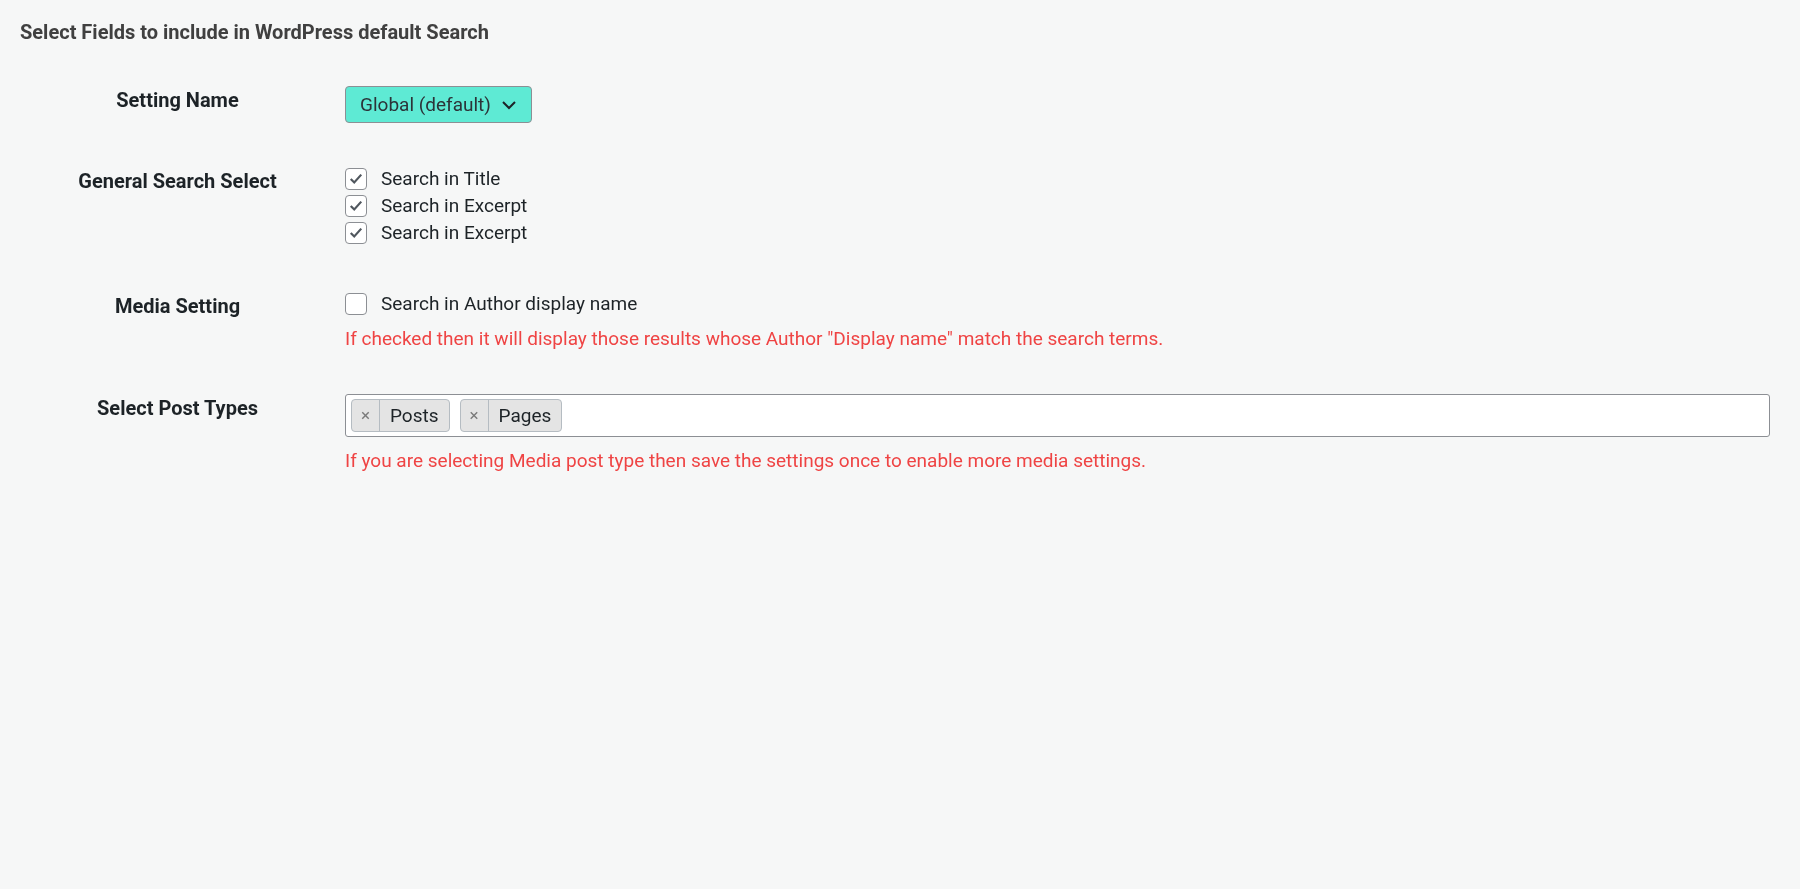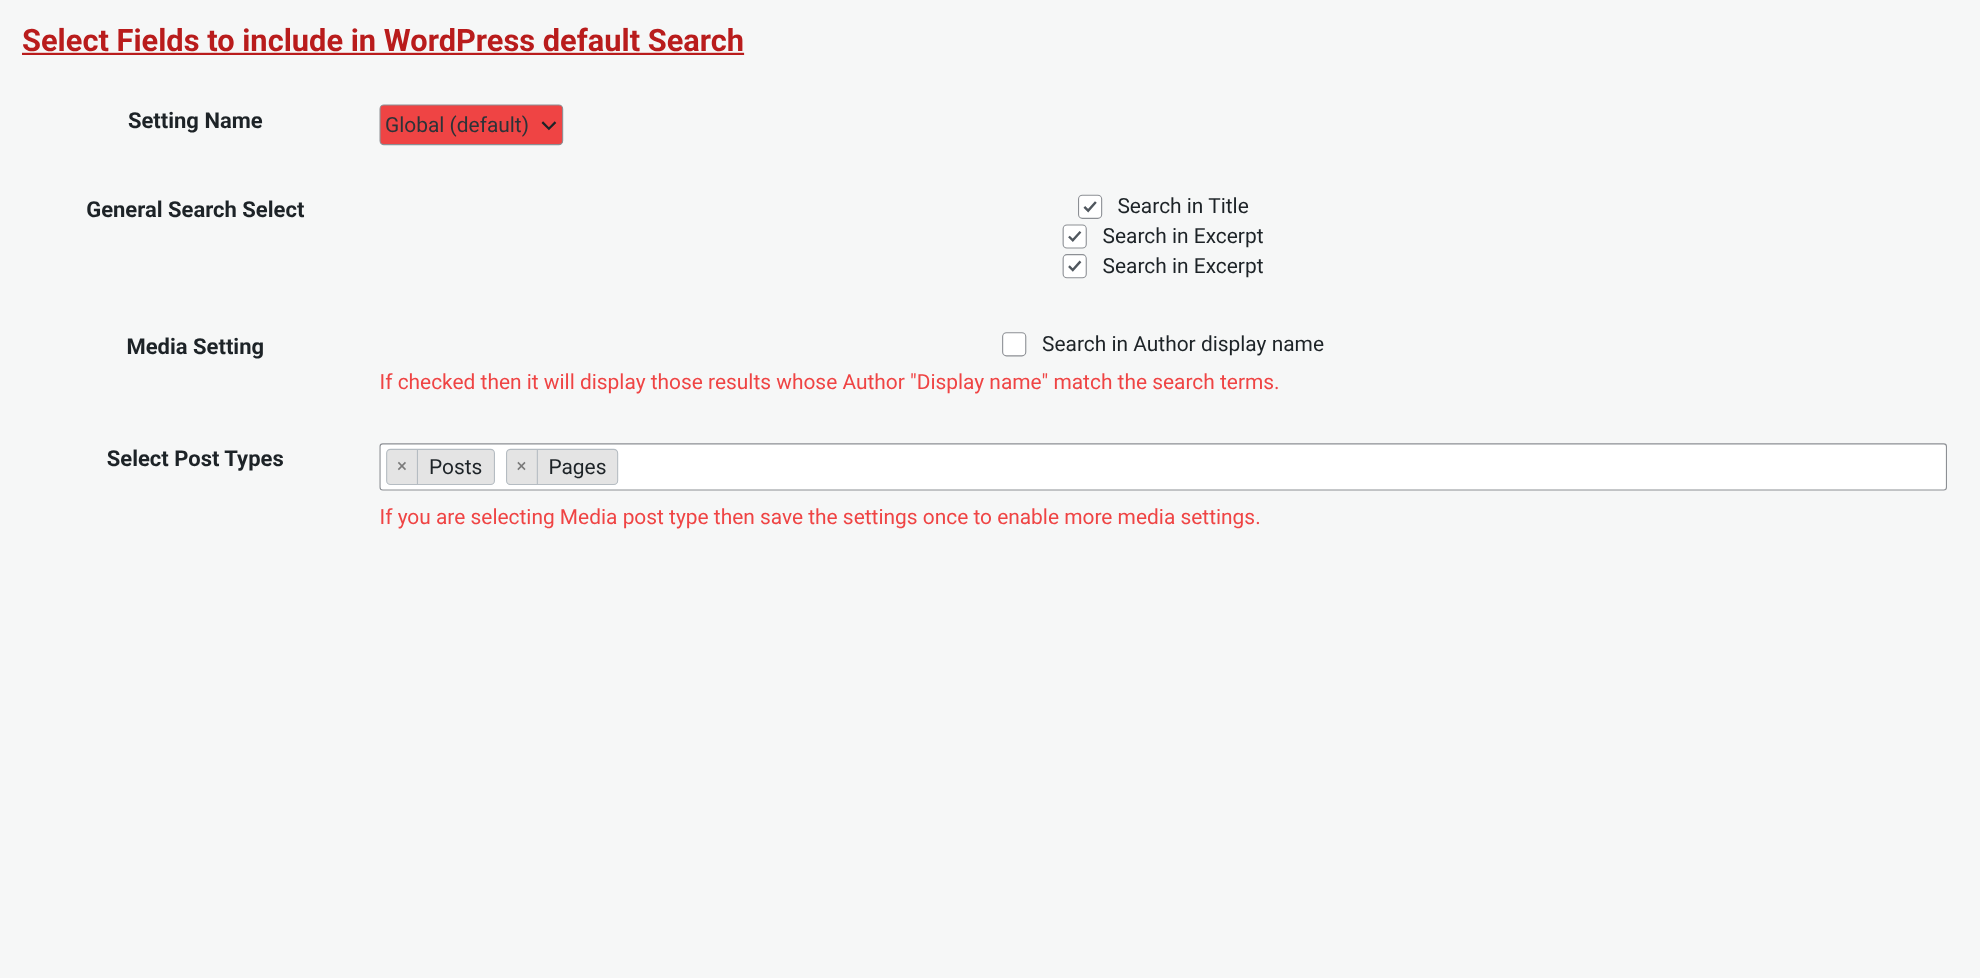--- a/index.html
+++ b/index.html
@@ -6,25 +6,24 @@
   html, body {
     margin: 0; padding: 0;
     font-family: -apple-system, BlinkMacSystemFont, "Segoe UI", Roboto, Helvetica, Arial, sans-serif;
     background: #f6f7f7;
     color: #1d2327;
   }
   .wrap {
     padding: 10px 20px 30px 20px;
   }
   h2.page-title {
-    font-size: 28px;
+    font-size: 20px;
     font-weight: 700;
     margin: 10px 0 20px 0;
-    color: #b91c1c;
-    text-decoration: underline;
+    color: #404040;
   }
   p.page-desc {
     font-size: 20px;
     font-style: italic;
     color: #1d2327;
     margin: 0 0 30px 0;
     line-height: 1.45;
   }
   .form-table { width: 100%; border-collapse: collapse; }
   .form-table th, .form-table td {
@@ -41,38 +40,37 @@
     text-align: center;
   }
   .form-table td { font-size: 19px; }
 
   
   .wp-select {
     display: inline-flex;
     align-items: center;
     gap: 10px;
     border: 1px solid #8c8f94;
-    background: #ef4444;
-    padding: 6px 4px;
+    background: #5eead4;
+    padding: 6px 14px;
     border-radius: 4px;
     font-size: 19px;
     cursor: pointer;
     color: #2c3338;
   }
   .wp-select .chev { display: inline-flex; }
 
   
   .cb-row {
     display: flex;
     align-items: center;
     gap: 14px;
     margin-bottom: 4px;
     font-size: 19px;
     color: #1d2327;
-    justify-content: center;
   }
   .cb {
     width: 22px; height: 22px;
     border: 1px solid #8c8f94;
     border-radius: 4px;
     background: #fff;
     display: inline-flex;
     align-items: center; justify-content: center;
     cursor: pointer;
   }

